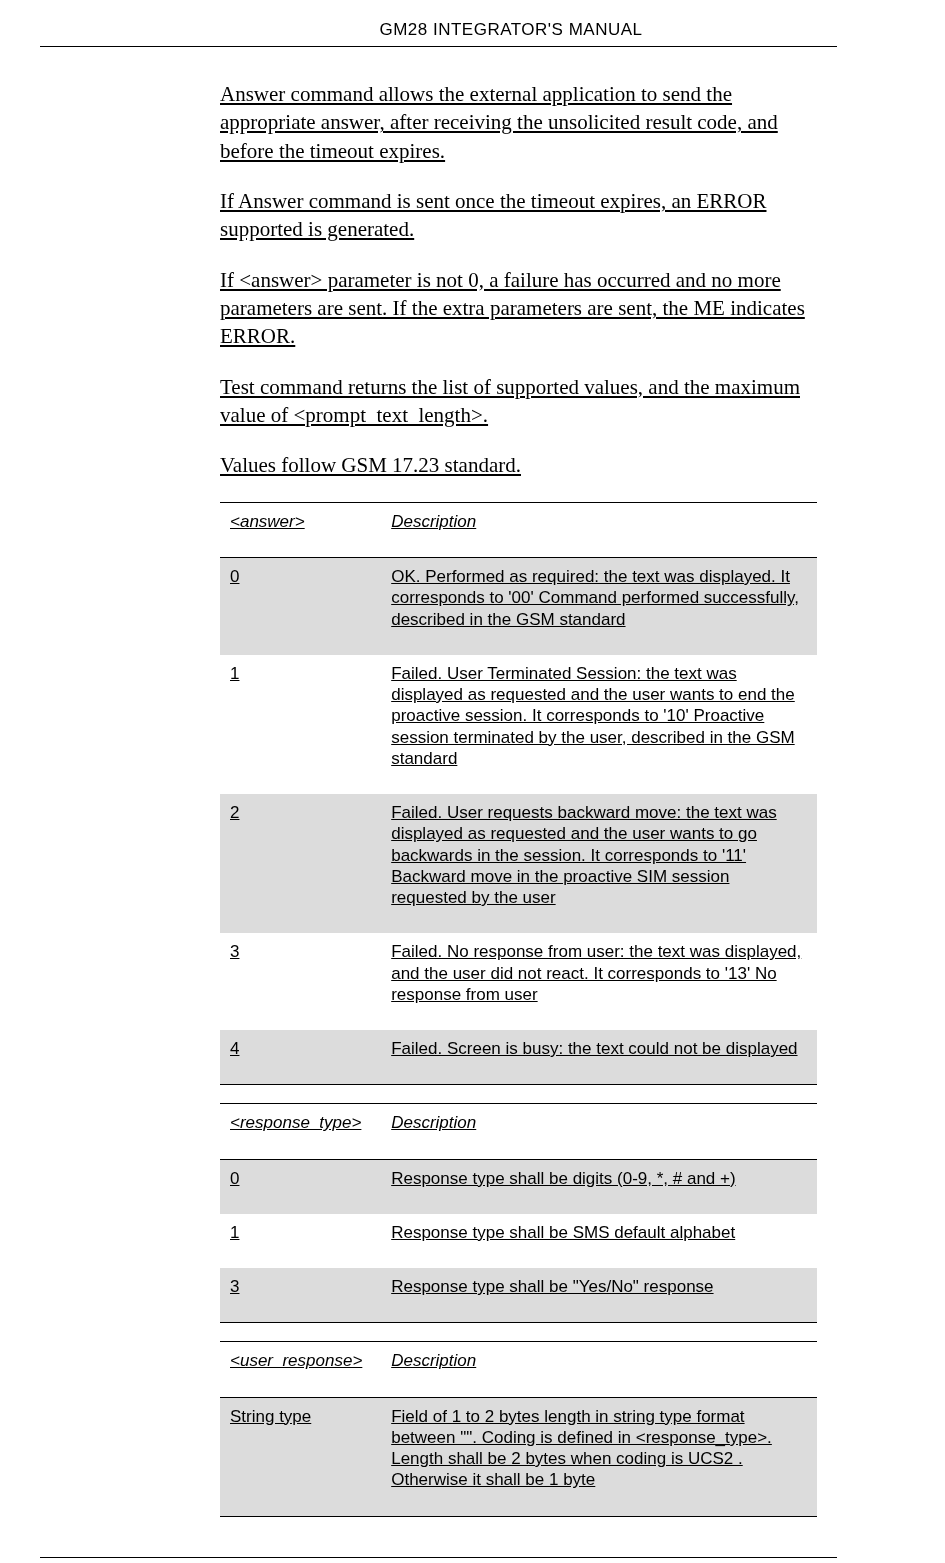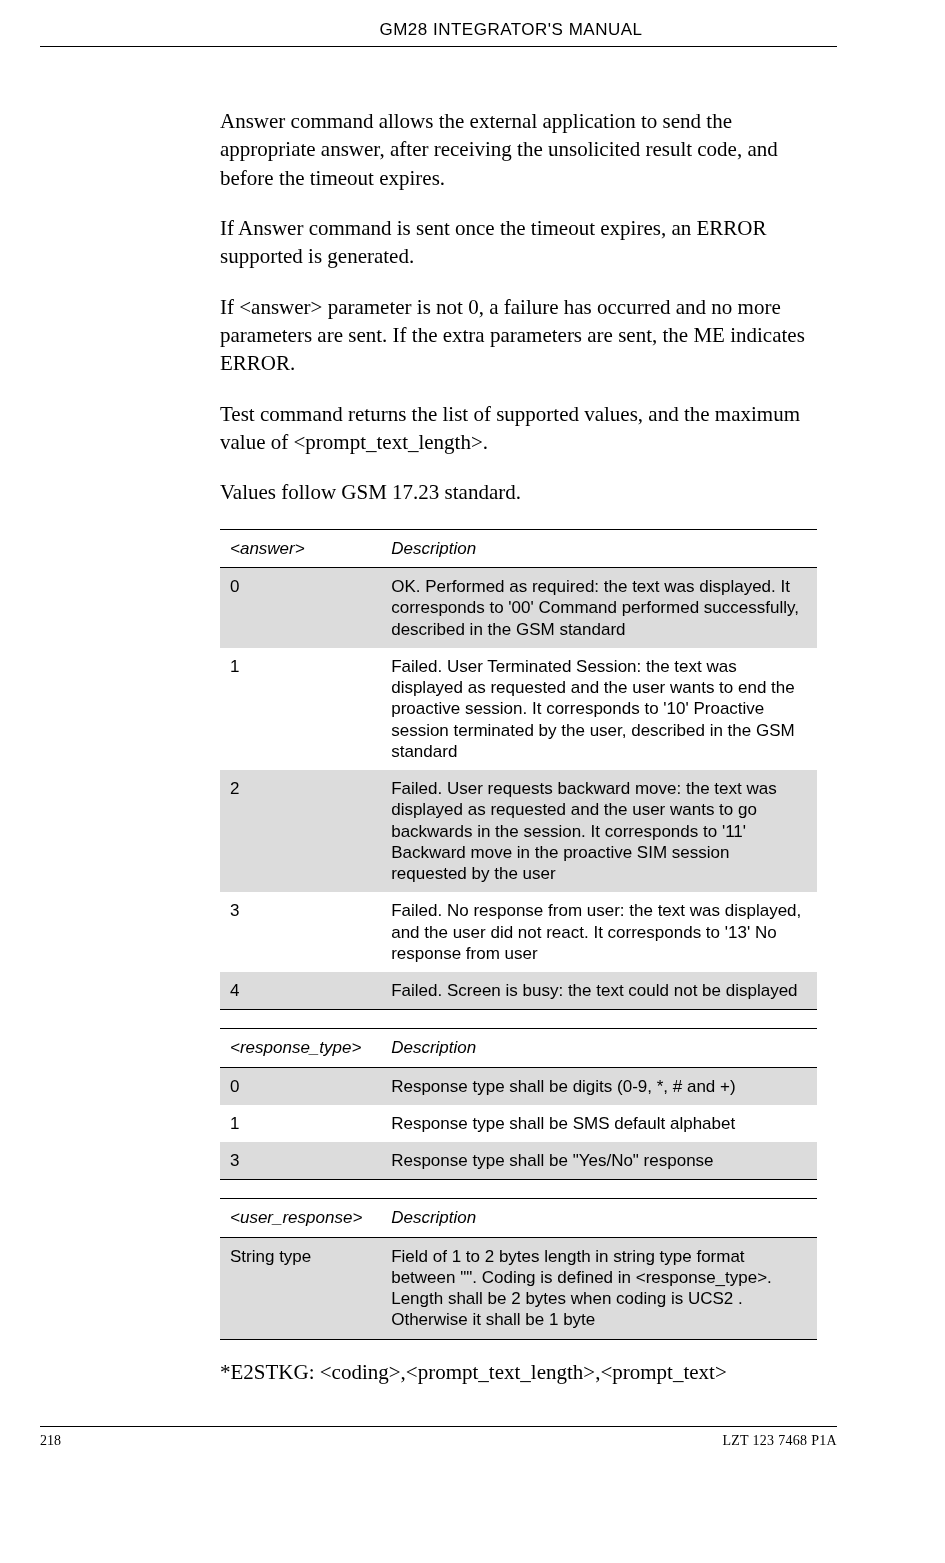--- a/index.html
+++ b/index.html
@@ -23,39 +23,40 @@
     margin-left: 145px; 
   }
   .header-rule {
     border: none;
     border-top: 1.5px solid #000;
     margin: 6px 0 0 0;
   }
   .content {
     margin-left: 180px;
     margin-right: 20px;
-    margin-top: 60px;
+    margin-top: 33px;
+    text-decoration: underline;
   }
   .body-para {
     font-family: "Times New Roman", Times, serif;
     font-size: 21px;
     line-height: 1.35;
     margin: 0 0 22px 0;
   }
   table.param {
     width: 100%;
     border-collapse: collapse;
     font-family: "Century Gothic", "Avant Garde", Arial, sans-serif;
     font-size: 17px;
     margin-bottom: 18px;
   }
   table.param td, table.param th {
     text-align: left;
     vertical-align: top;
-    padding: 8px 10px 8px 10px;
+    padding: 8px 10px 25px 10px;
     line-height: 1.25;
     font-weight: normal;
   }
   table.param th.col-key { width: 27%; font-style: italic; }
   table.param th.col-desc { font-style: italic; }
   table.param tr.hdr td, table.param tr.hdr th {
     border-top: 1.5px solid #000;
     border-bottom: 1.5px solid #000;
   }
   table.param tr.shade td { background: #dcdcdc; }
@@ -149,21 +150,20 @@
         <th class="col-key">&lt;user_response&gt;</th>
         <th class="col-desc">Description</th>
       </tr>
       <tr class="shade last-row">
         <td>String type</td>
         <td>Field of 1 to 2 bytes length in string type format between "". Coding is defined in &lt;response_type&gt;. Length shall be 2 bytes when coding is UCS2 . Otherwise it shall be 1 byte</td>
       </tr>
     </tbody>
       </table>
 
-    <p class="body-para">*E2STKG: &lt;coding&gt;,&lt;prompt_text_length&gt;,&lt;prompt_text&gt;</p>
 
   </div>
 
   <div class="footer">
     <span>218</span>
     <span class="docnum">LZT 123 7468 P1A</span>
   </div>
 
 </div>
 

